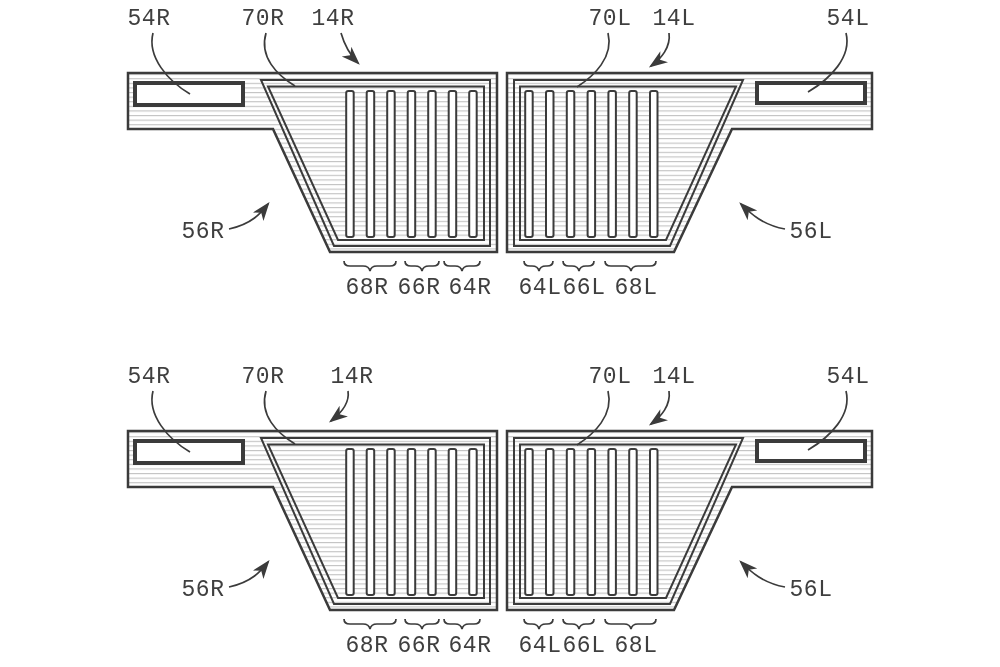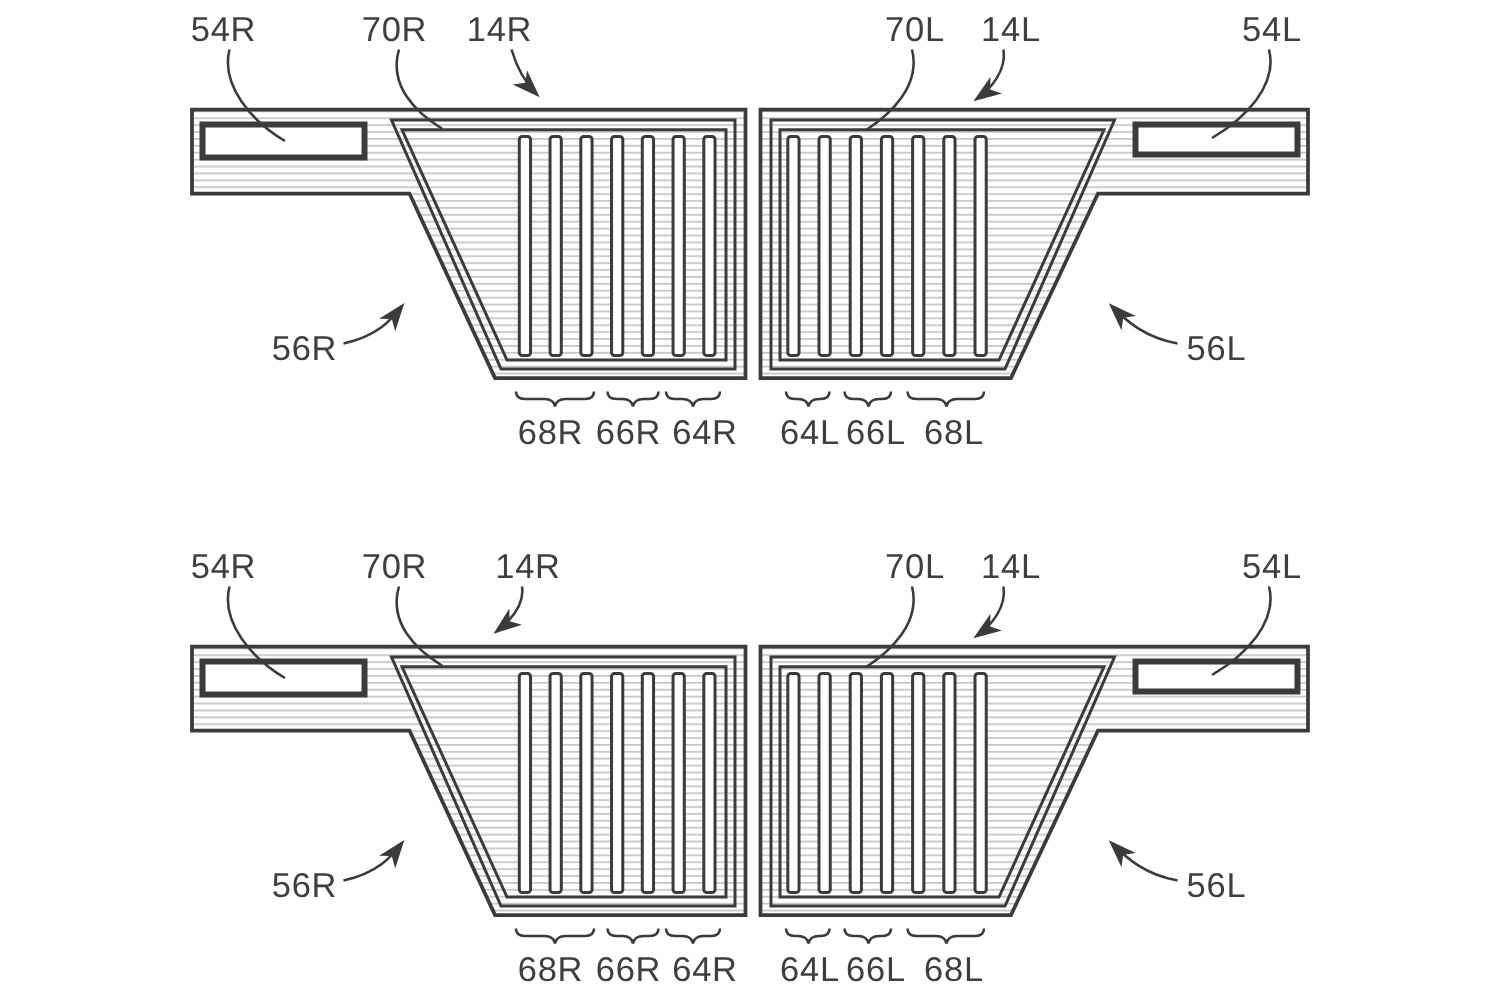--- a/index.html
+++ b/index.html
@@ -1,18 +1,18 @@
 <!DOCTYPE html>
 <html><head>
 <meta charset="utf-8">
 <style>
   html,body{margin:0;padding:0;background:#ffffff;}
   #canvas{
     position:relative;width:951px;height:667px;background:#ffffff;overflow:hidden;
-    font-family:Liberation Sans, sans-serif;
+    font-family:Liberation Mono, monospace;
   }
   #drawing{position:absolute;left:0;top:0;}
   .callout{
     position:absolute;transform:translateX(-50%);
     font-size:23px;line-height:26px;color:#3f3f3f;letter-spacing:0.5px;
     white-space:nowrap;user-select:none;
   }
 </style>
 </head>
 <body>

